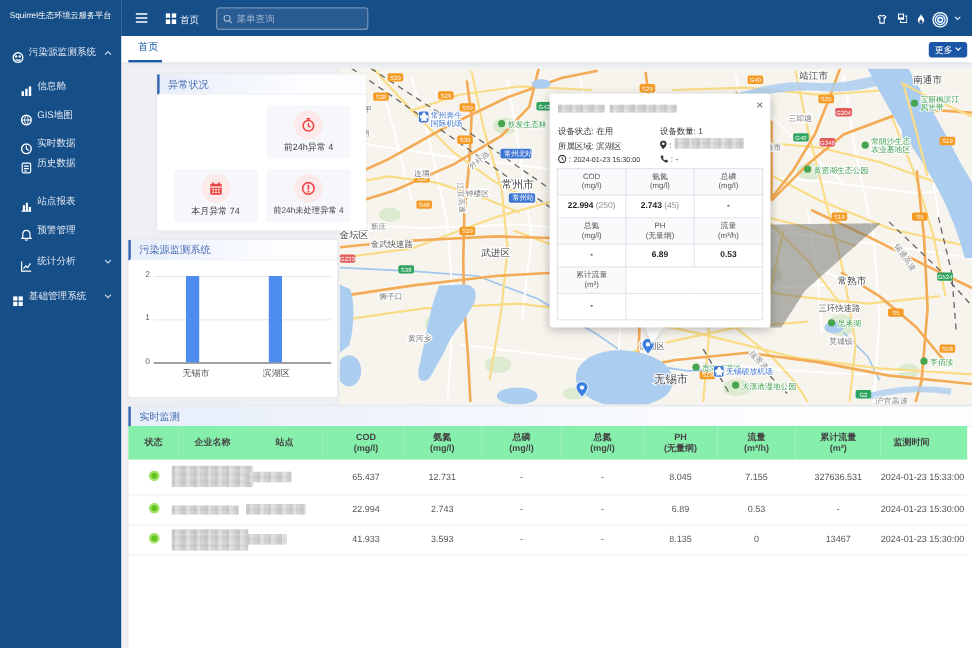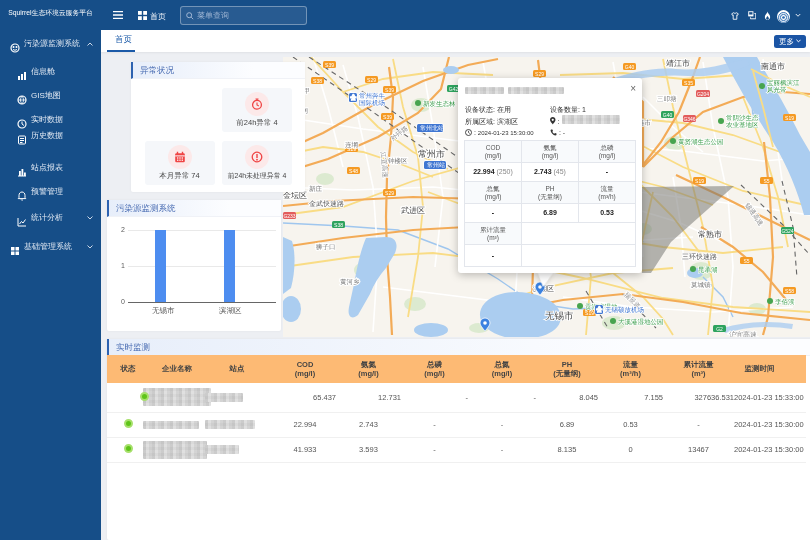--- a/index.html
+++ b/index.html
@@ -33,25 +33,25 @@
 .cc.red{background:#fce9e9;}
 .clabel{font-size:7.5px;color:#444;white-space:nowrap;}
 
 .axisnum{position:absolute;font-size:7px;color:#5a5a5a;width:10px;text-align:right;}
 .gline{position:absolute;height:1px;background:#e9e9e9;}
 .bar{position:absolute;width:11px;background:#4d8df0;}
 .xlab{position:absolute;font-size:7.5px;color:#555;}
 
 #rttable{position:absolute;left:0;top:16px;right:0;}
 table{border-collapse:collapse;width:699px;table-layout:fixed;}
-th{background:#fdba74;font-weight:bold;color:#444;font-size:7.5px;height:28px;text-align:center;font-weight:700;}
+th{background:#86efac;font-weight:bold;color:#444;font-size:7.5px;height:28px;text-align:center;font-weight:700;}
 td{font-size:7.5px;color:#555;text-align:center;height:25px;border-bottom:1px solid #f0f0f0;}
 td:last-child,th:last-child{padding-right:21px;white-space:nowrap;}
 td:nth-child(4),th:nth-child(4){padding-left:5px;}
-tr.r1 td{height:29px;text-align:right;}
+tr.r1 td{height:29px;}
 th div{line-height:9px;}
 .dot{display:inline-block;width:9px;height:9px;border-radius:50%;background:#5ec419;border:2px solid #a7e06c;}
 .mosaic{background:
  repeating-linear-gradient(90deg,rgba(190,190,190,.55) 0 3px,rgba(228,228,228,.5) 3px 6px,rgba(205,205,205,.55) 6px 9px),
  repeating-linear-gradient(0deg,#dcdcdc 0 3px,#cfcfcf 3px 6px);
  border-radius:1px;}
 
 #popup{position:absolute;left:458px;top:78px;width:184px;height:195px;background:#fff;border-radius:3px;box-shadow:0 2px 8px rgba(0,0,0,.25);z-index:20;}
 #ptail{position:absolute;left:536px;top:272px;width:0;height:0;border-left:8px solid transparent;border-right:8px solid transparent;border-top:15px solid #fff;z-index:20;transform:rotate(8deg);filter:drop-shadow(0 2px 2px rgba(0,0,0,.12));}
 .prow{position:absolute;font-size:7px;color:#333;white-space:nowrap;}

